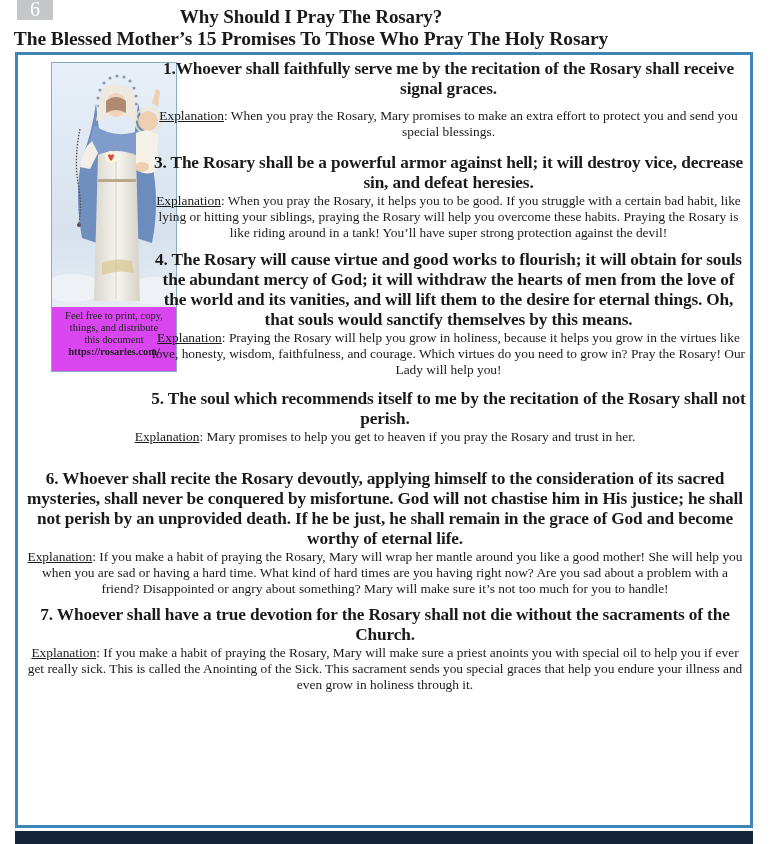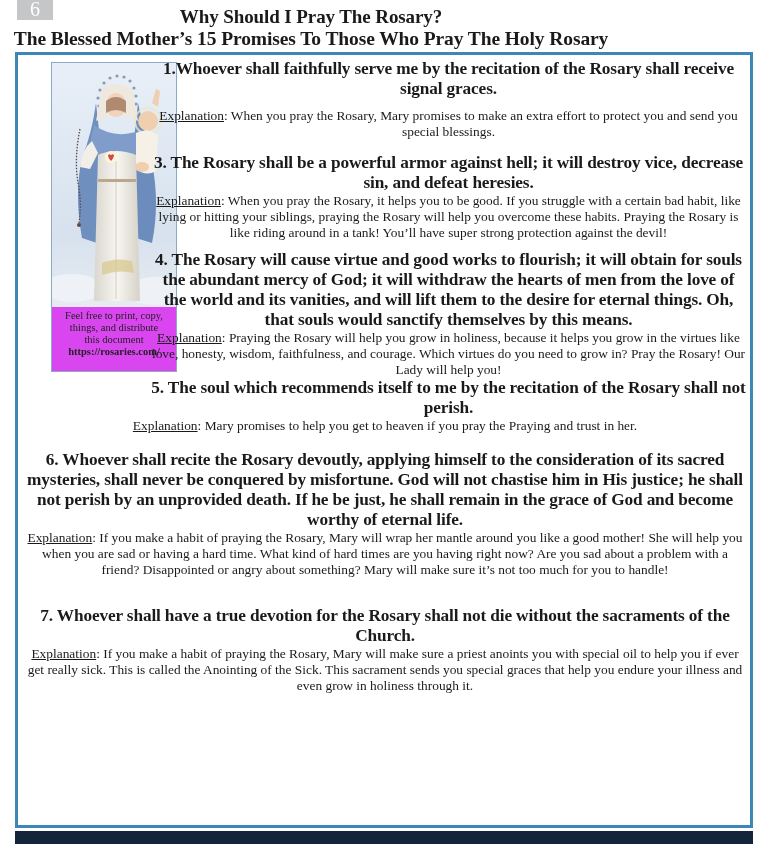--- a/index.html
+++ b/index.html
@@ -121,23 +121,23 @@
     .float-spacer {
       float: left;
       width: 127px;
       height: 342px;
     }
 
     #p1 { }
     #p2 { margin-top: 9px; }
     #p3 { margin-top: 13px; }
     #p4 { margin-top: 9px; }
-    #p5 { margin-top: 0; }
-    #p6 { margin-top: 16px; }
-    #p7 { margin-top: 28px; font-family: Liberation Serif, serif; }
+    #p5 { margin-top: 11px; }
+    #p6 { margin-top: 24px; }
+    #p7 { margin-top: 8px; font-family: Liberation Serif, serif; }
   </style>
 </head>
 <body>
 
 <div class="page-badge">6</div>
 <div class="title t1">Why Should I Pray The Rosary?</div>
 <div class="title t2">The Blessed Mother’s 15 Promises To Those Who Pray The Holy Rosary</div>
 
 <div class="frame">
 
@@ -227,21 +227,21 @@
       <div class="promise-expl"><span class="expl-label">Explanation</span><span>: When you pray the Rosary, it helps you to be good. If you struggle with a certain bad habit, like lying or hitting your siblings, praying the Rosary will help you overcome these habits. Praying the Rosary is like riding around in a tank! You’ll have super strong protection against the devil!</span></div>
     </div>
 
     <div class="promise" id="p4">
       <div class="promise-title">4. The Rosary will cause virtue and good works to flourish; it will obtain for souls the abundant mercy of God; it will withdraw the hearts of men from the love of the world and its vanities, and will lift them to the desire for eternal things. Oh, that souls would sanctify themselves by this means.</div>
       <div class="promise-expl"><span class="expl-label">Explanation</span><span>: Praying the Rosary will help you grow in holiness, because it helps you grow in the virtues like love, honesty, wisdom, faithfulness, and courage. Which virtues do you need to grow in? Pray the Rosary! Our Lady will help you!</span></div>
     </div>
 
     <div class="promise" id="p5">
       <div class="promise-title">5. The soul which recommends itself to me by the recitation of the Rosary shall not perish.</div>
-      <div class="promise-expl"><span class="expl-label">Explanation</span><span>: Mary promises to help you get to heaven if you pray the Praying and trust in her.</span></div>
+      <div class="promise-expl"><span class="expl-label">Explanation</span><span>: Mary promises to help you get to heaven if you pray the Rosary and trust in her.</span></div>
     </div>
 
     <div class="promise" id="p6">
       <div class="promise-title">6. Whoever shall recite the Rosary devoutly, applying himself to the consideration of its sacred mysteries, shall never be conquered by misfortune. God will not chastise him in His justice; he shall not perish by an unprovided death. If he be just, he shall remain in the grace of God and become worthy of eternal life.</div>
       <div class="promise-expl"><span class="expl-label">Explanation</span><span>: If you make a habit of praying the Rosary, Mary will wrap her mantle around you like a good mother! She will help you when you are sad or having a hard time. What kind of hard times are you having right now? Are you sad about a problem with a friend? Disappointed or angry about something? Mary will make sure it’s not too much for you to handle!</span></div>
     </div>
 
     <div class="promise" id="p7">
       <div class="promise-title">7. Whoever shall have a true devotion for the Rosary shall not die without the sacraments of the Church.</div>
       <div class="promise-expl"><span class="expl-label">Explanation</span><span>: If you make a habit of praying the Rosary, Mary will make sure a priest anoints you with special oil to help you if ever get really sick. This is called the Anointing of the Sick. This sacrament sends you special graces that help you endure your illness and even grow in holiness through it.</span></div>

